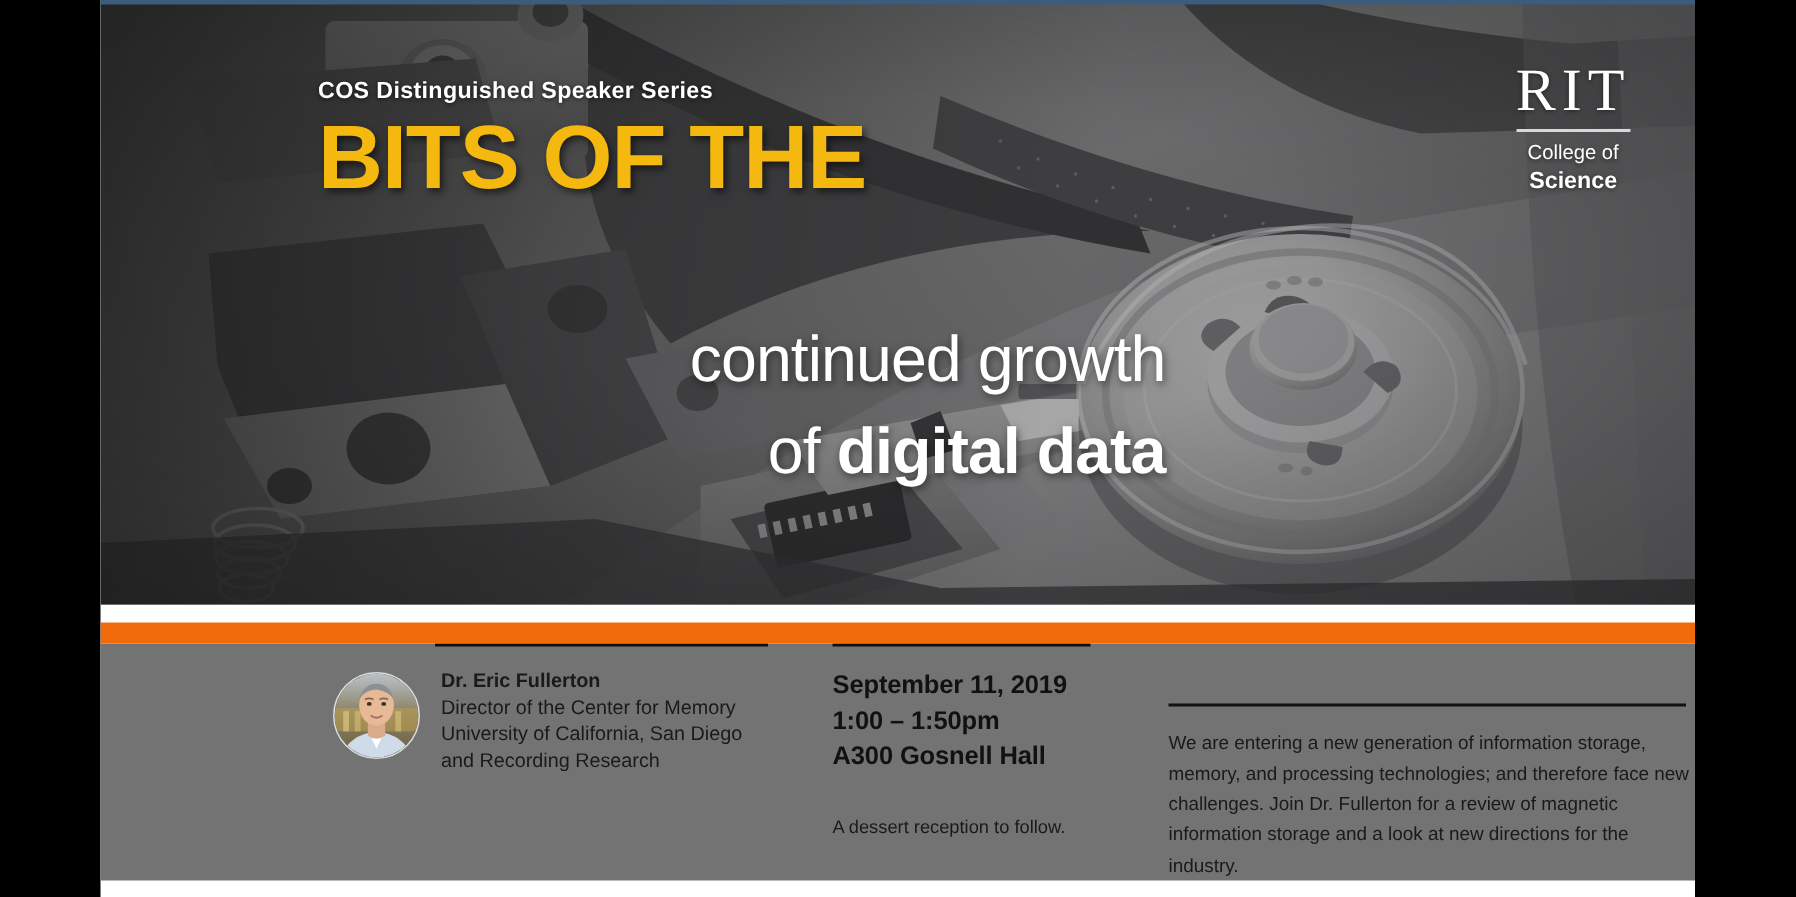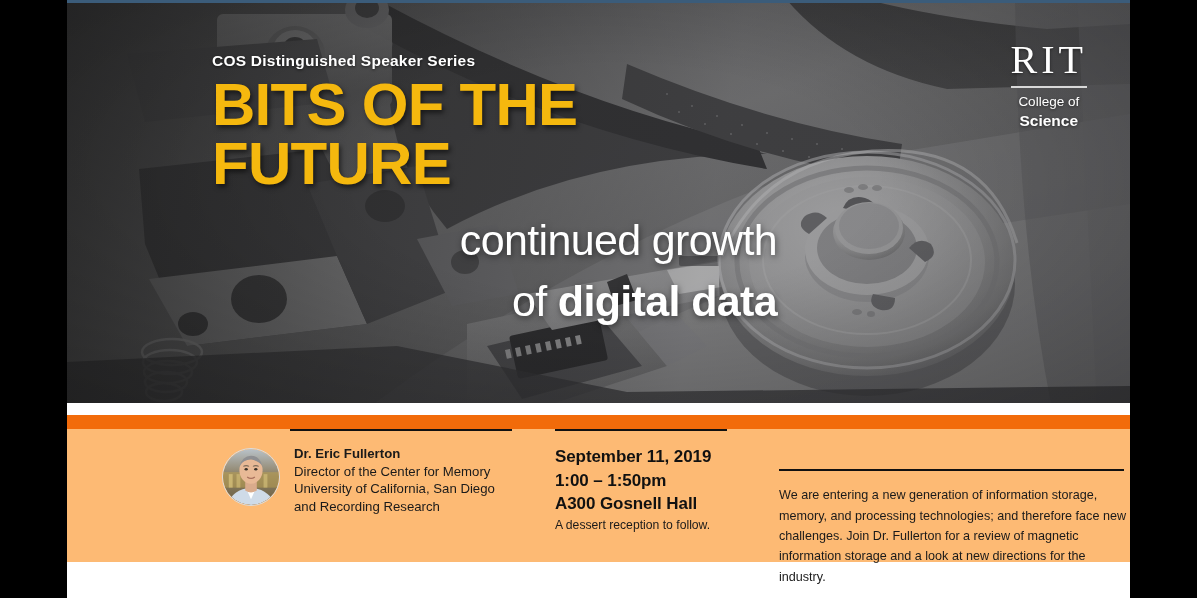--- a/index.html
+++ b/index.html
@@ -92,22 +92,22 @@
   .logo-sub2 { font-size: 15.5px; color: #ffffff; font-weight: bold; line-height: 1.25; }
   
   .band {
     position: absolute; left: 0; top: 415px;
     width: 1063px; height: 14px;
     background: #F26B0A; z-index: 30;
   }
   
   .info {
     position: absolute; left: 0; top: 429px;
-    width: 1063px; height: 133px;
-    background: #fdba74;
+    width: 1063px; height: 158px;
+    background: #737373;
     text-decoration: underline;
   }
   .col { position: absolute; top: 0; }
   .col-rule { height: 2.2px; background: #111; margin-bottom: 14px; }
 
   .col-speaker { left: 155px; width: 290px; }
   .col-speaker .col-rule { margin-left: 68px; width: 222px; }
   .sp-row { display: flex; gap: 14px; align-items: flex-start; }
   .avatar {
     width: 58px; height: 58px; border-radius: 50%;
@@ -118,21 +118,21 @@
   .sp-text { font-size: 13.2px; line-height: 1.33; color: #1a1a1a; }
   .sp-name { font-weight: bold; display: block; }
   .sp-line { display: block; }
 
   .col-when { left: 488px; width: 176px; }
   .col-when .col-rule { width: 172px; }
   .when-line {
     display: block; font-size: 17px; font-weight: bold;
     line-height: 1.38; color: #111; letter-spacing: -.005em;
   }
-  .when-note { display: block; margin-top: 2px; font-size: 12.2px; color: #1a1a1a; }
+  .when-note { display: block; margin-top: 28px; font-size: 12.2px; color: #1a1a1a; }
 
   .col-desc { left: 712px; width: 348px; margin-top: 40px; }
   .col-desc .col-rule { width: 345px; }
   .desc-body { font-size: 12.6px; line-height: 1.62; color: #1a1a1a; }
 </style>
 </head>
 <body>
 
 <div class="stage">
   <div class="poster">
@@ -299,21 +299,20 @@
         <path d="M0 368 L330 352 L560 398 L1063 392 L1063 415 L0 415 Z" fill="#2e2e31" opacity="0.75"></path>
       </svg>
 
       <div class="hero-scrim"></div>
       <div class="hero-vign"></div>
 
       <div class="eyebrow">COS Distinguished Speaker Series</div>
 
       <div class="bigtitle">
         <span class="ln">BITS OF THE</span>
-        <span class="ln">FUTURE</span>
       </div>
 
       <div class="subtitle">
         <span class="ln">continued growth</span>
         <span class="ln"><span>of </span><b>digital data</b></span>
       </div>
 
       <div class="logo">
         <div class="logo-rit">RIT</div>
         <div class="logo-rule"></div>

